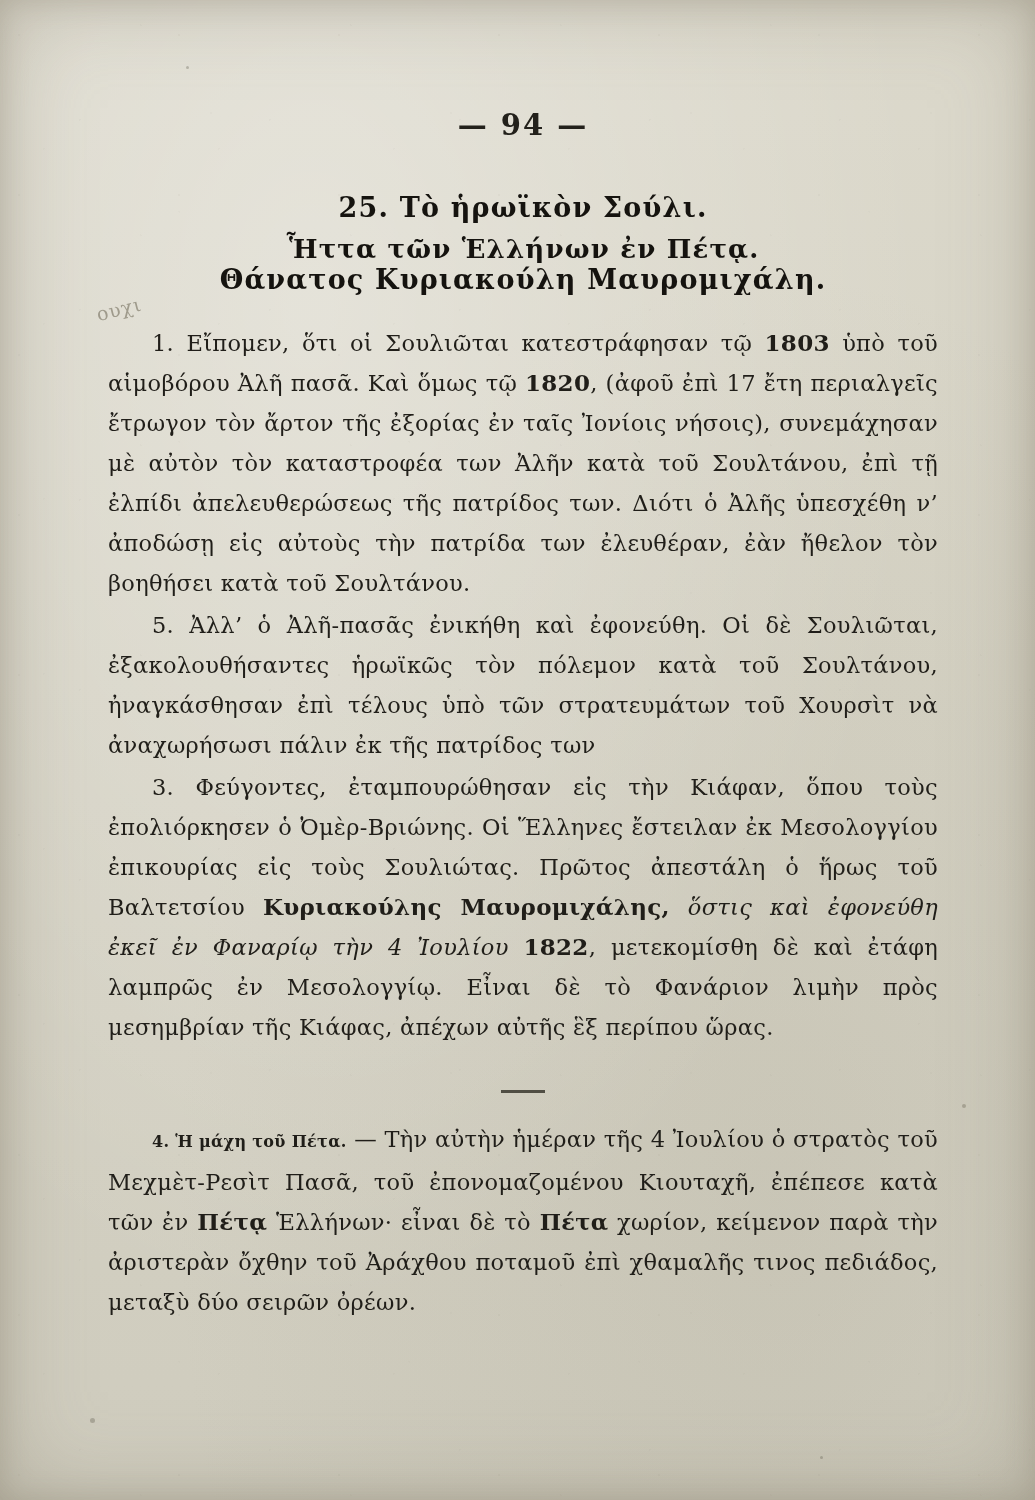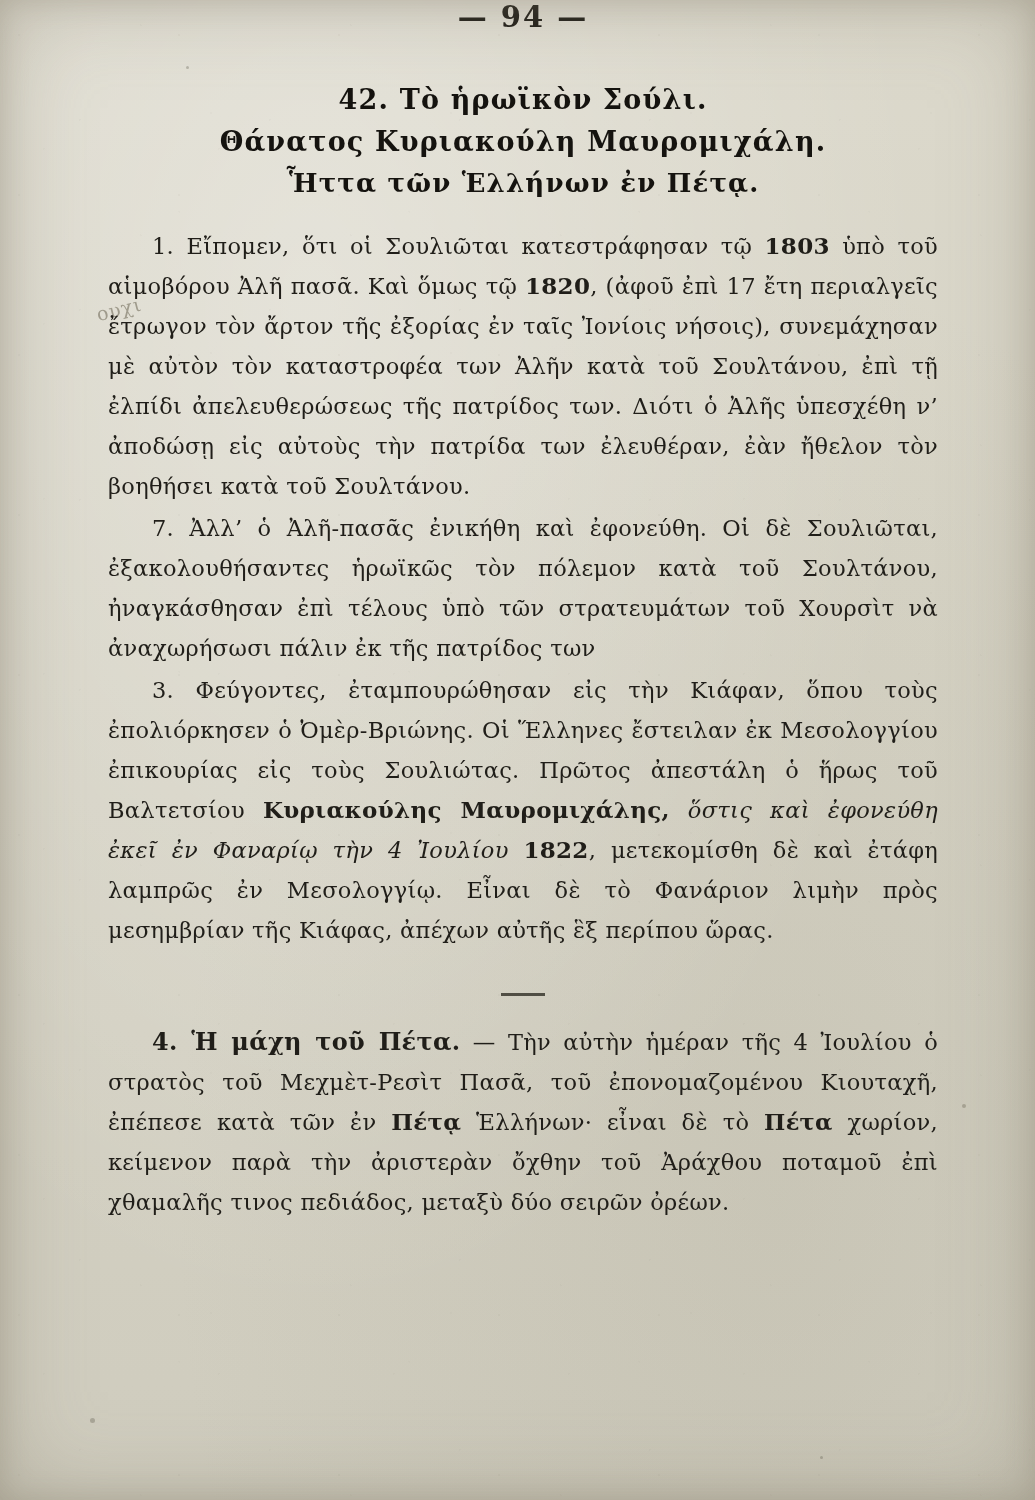--- a/index.html
+++ b/index.html
@@ -48,20 +48,21 @@
   .content {
     position: absolute;
     left: 108px;
     top: 0;
     width: 830px;
     color: #1b1a16;
   }
 
   .folio {
     text-align: center;
+    margin-top: 108px;
     font-size: 29px;
     letter-spacing: 2px;
     font-weight: 700;
     color: #23211b;
   }
 
   .headings {
     text-align: center;
     margin-top: 50px;
   }
@@ -79,21 +80,21 @@
     font-size: 22.5px;
     line-height: 40px;
     text-align: justify;
     color: #201e19;
     letter-spacing: 0.3px;
   }
   .para { margin: 0 0 2px 0; text-indent: 44px; }
   .bold { font-weight: 700; margin-top: 38px; }
   .ital { font-style: italic; }
   .big { font-size: 23px; font-weight: 700; }
-  .lead { font-weight: 700; font-size: 24px; }
+  .lead { font-weight: 700; font-size: 16px; }
 
   .rule-wrap {
     text-align: center;
     margin: 18px 0 14px 0;
   }
   .rule {
     display: inline-block;
     width: 44px;
     height: 3px;
     background: #3a372e;
@@ -130,30 +131,30 @@
   <div class="speck" style="left:186px;top:66px;width:3px;height:3px;"></div>
   <div class="speck" style="left:820px;top:1456px;width:3px;height:3px;"></div>
 
   <div class="pen-mark">ουχι</div>
 
   <div class="content">
 
     <div class="folio">— 94 —</div>
 
     <div class="headings">
-      <div class="hline h1">42.  Τὸ ἡρωϊκὸν Σούλι.</div>
+      <div class="hline h1">25.  Τὸ ἡρωϊκὸν Σούλι.</div>
+      <div class="hline h3">Ἧττα τῶν Ἑλλήνων ἐν Πέτᾳ.</div>
       <div class="hline h2">Θάνατος Κυριακούλη Μαυρομιχάλη.</div>
-      <div class="hline h3">Ἧττα τῶν Ἑλλήνων ἐν Πέτᾳ.</div>
     </div>
 
     <div class="body-text">
 
       <p class="para"><span>1. Εἴπομεν, ὅτι οἱ Σουλιῶται κατεστράφησαν τῷ </span><span class="big">1803</span><span> ὑπὸ τοῦ αἱμοβόρου Ἀλῆ πασᾶ. Καὶ ὅμως τῷ </span><span class="big">1820</span><span>, (ἀφοῦ ἐπὶ 17 ἔτη περιαλγεῖς ἔτρωγον τὸν ἄρτον τῆς ἐξορίας ἐν ταῖς Ἰονίοις νήσοις), συνεμάχησαν μὲ αὐτὸν τὸν καταστροφέα των Ἀλῆν κατὰ τοῦ Σουλτάνου, ἐπὶ τῇ ἐλπίδι ἀπελευθερώσεως τῆς πατρίδος των. Διότι ὁ Ἀλῆς ὑπεσχέθη ν’ ἀποδώσῃ εἰς αὐτοὺς τὴν πατρίδα των ἐλευθέραν, ἐὰν ἤθελον τὸν βοηθήσει κατὰ τοῦ Σουλτάνου.</span></p>
 
-      <p class="para">7. Ἀλλ’ ὁ Ἀλῆ-πασᾶς ἐνικήθη καὶ ἐφονεύθη. Οἱ δὲ Σουλιῶται, ἐξακολουθήσαντες ἡρωϊκῶς τὸν πόλεμον κατὰ τοῦ Σουλτάνου, ἠναγκάσθησαν ἐπὶ τέλους ὑπὸ τῶν στρατευμάτων τοῦ Χουρσὶτ νὰ ἀναχωρήσωσι πάλιν ἐκ τῆς πατρίδος των</p>
+      <p class="para">5. Ἀλλ’ ὁ Ἀλῆ-πασᾶς ἐνικήθη καὶ ἐφονεύθη. Οἱ δὲ Σουλιῶται, ἐξακολουθήσαντες ἡρωϊκῶς τὸν πόλεμον κατὰ τοῦ Σουλτάνου, ἠναγκάσθησαν ἐπὶ τέλους ὑπὸ τῶν στρατευμάτων τοῦ Χουρσὶτ νὰ ἀναχωρήσωσι πάλιν ἐκ τῆς πατρίδος των</p>
 
       <p class="para"><span>3. Φεύγοντες, ἐταμπουρώθησαν εἰς τὴν Κιάφαν, ὅπου τοὺς ἐπολιόρκησεν ὁ Ὀμὲρ-Βριώνης. Οἱ Ἕλληνες ἔστειλαν ἐκ Μεσολογγίου ἐπικουρίας εἰς τοὺς Σουλιώτας. Πρῶτος ἀπεστάλη ὁ ἥρως τοῦ Βαλτετσίου </span><span class="big">Κυριακούλης Μαυρομιχάλης,</span><span class="ital"> ὅστις καὶ ἐφονεύθη ἐκεῖ ἐν Φαναρίῳ τὴν 4 Ἰουλίου </span><span class="big">1822</span><span>, μετεκομίσθη δὲ καὶ ἐτάφη λαμπρῶς ἐν Μεσολογγίῳ. Εἶναι δὲ τὸ Φανάριον λιμὴν πρὸς μεσημβρίαν τῆς Κιάφας, ἀπέχων αὐτῆς ἓξ περίπου ὥρας.</span></p>
 
       <div class="rule-wrap">
         <span class="rule"></span>
       </div>
 
       <p class="para"><span class="lead">4. Ἡ μάχη τοῦ Πέτα.</span><span> — </span><span>Τὴν αὐτὴν ἡμέραν τῆς 4 Ἰουλίου ὁ στρατὸς τοῦ Μεχμὲτ-Ρεσὶτ Πασᾶ, τοῦ ἐπονομαζομένου Κιουταχῆ, ἐπέπεσε κατὰ τῶν ἐν </span><span class="big">Πέτᾳ</span><span> Ἑλλήνων· εἶναι δὲ τὸ </span><span class="bold">Πέτα</span><span> χωρίον, κείμενον παρὰ τὴν ἀριστερὰν ὄχθην τοῦ Ἀράχθου ποταμοῦ ἐπὶ χθαμαλῆς τινος πεδιάδος, μεταξὺ δύο σειρῶν ὀρέων.</span></p>
 
     </div>

